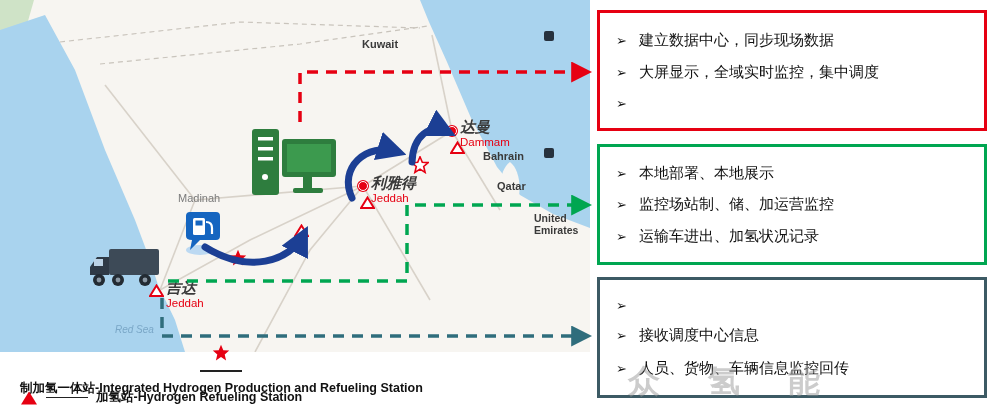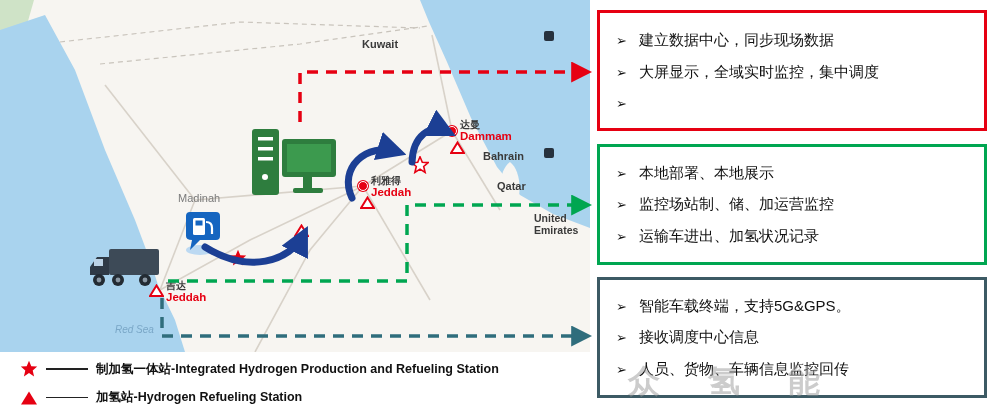--- a/index.html
+++ b/index.html
@@ -8,22 +8,22 @@
     font-family:"Liberation Sans","DejaVu Sans",sans-serif;
   }
   
   .map-area{position:absolute;left:0;top:0;width:706px;height:352px;}
   .map-bg{position:absolute;left:0;top:0;}
   .map-label{position:absolute;font-size:11px;font-weight:bold;color:#3a3a3a;white-space:nowrap;}
   .map-label.soft{font-weight:normal;color:#7a7a7a;}
   .map-label.sea{font-style:italic;color:#7aa7c7;font-size:10px;font-weight:normal;}
   .map-label.wrap{white-space:normal;width:54px;line-height:1.15;font-size:10.5px;}
   .city{position:absolute;line-height:1.1;}
-  .city .zh{display:block;font-size:10px;color:#3a3a3a;font-weight:bold;}
-  .city .en{display:block;font-size:11.5px;color:#e60012;font-weight:bold;}
+  .city .zh{display:block;font-size:15px;color:#3a3a3a;font-weight:bold;font-style:italic;}
+  .city .en{display:block;font-size:11.5px;color:#e60012;font-weight:normal;}
   .dot{position:absolute;width:8px;height:8px;border-radius:50%;background:#e60012;border:1.5px solid #fff;box-shadow:0 0 0 1px #e60012;}
   .poi{position:absolute;width:10px;height:10px;background:#27323e;border-radius:2px;}
   .icon{position:absolute;}
   
   .callout{
     position:absolute;left:597px;width:390px;height:121px;background:#ffffff;
     border:3px solid #000;box-sizing:border-box;display:flex;flex-direction:column;
     justify-content:space-evenly;padding:4px 16px;
   }
   .callout.red{top:10px;border-color:#e60012;}
@@ -209,33 +209,32 @@
     </div>
     <div class="row">
       <span class="bul">➢</span>
       <span>运输车进出、加氢状况记录</span>
     </div>
   </div>
 
   <div class="callout dark">
     <div class="row">
       <span class="bul">➢</span>
-      <span>智能车载终端，支持5G&amp;GPS。</span>
     </div>
     <div class="row">
       <span class="bul">➢</span>
       <span>接收调度中心信息</span>
     </div>
     <div class="row">
       <span class="bul">➢</span>
       <span>人员、货物、车辆信息监控回传</span>
     </div>
   </div>
 
-  <div class="legend-row" style="top:360px;">
+  <div class="legend-row" style="top:344px;flex-direction:column;">
     <svg width="18" height="18" viewBox="0 0 18 18">
       <polygon points="9,0.8 11.3,6.2 17.2,6.6 12.7,10.5 14.1,16.4 9,13.1 3.9,16.4 5.3,10.5 0.8,6.6 6.7,6.2" fill="#e60012"></polygon>
     </svg>
     <span class="key-line"></span>
     <span class="legend-text">制加氢一体站-Integrated Hydrogen Production and Refueling Station</span>
   </div>
   <div class="legend-row" style="top:389px;">
     <svg width="18" height="16" viewBox="0 0 18 16">
       <polygon points="9,1.5 17,14.5 1,14.5" fill="#e60012"></polygon>
     </svg>

